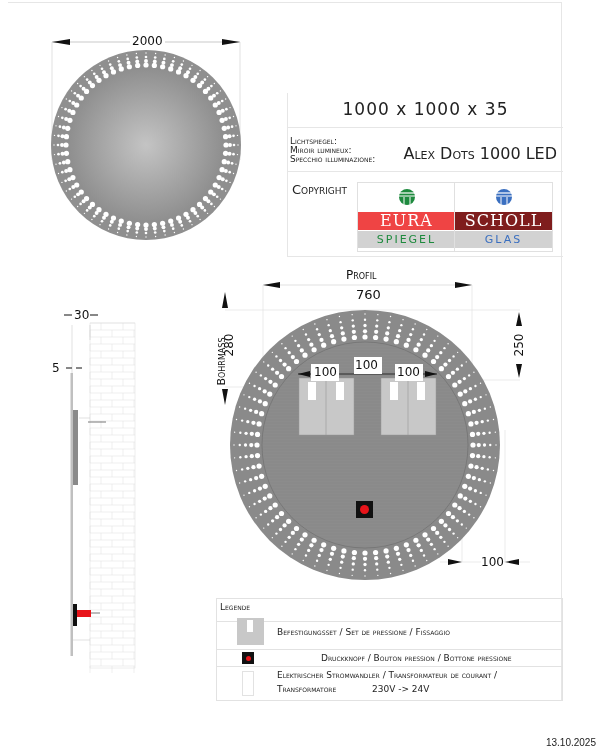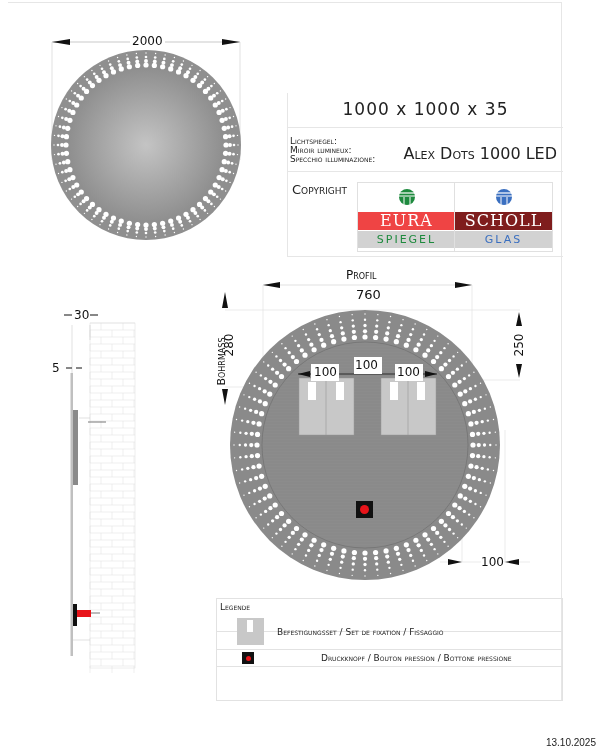--- a/index.html
+++ b/index.html
@@ -13,21 +13,21 @@
   .info .row{position:absolute;left:0;width:275px;border-bottom:1px solid #e6e6e6;}
   .dim-title{font-size:17px;letter-spacing:1px;text-align:center;width:100%;top:6px;}
   .lbls{font-size:9px;line-height:9px;left:2px;top:44px;font-variant:small-caps;}
   .product{font-size:16px;font-variant:small-caps;right:6px;top:51px;text-align:right;}
   .copy{font-size:13px;font-variant:small-caps;left:4px;top:89px;text-align:right;}
   .logo{position:absolute;top:182px;height:68px;width:97px;border:1px solid #e0e0e0;background:#fff;}
   .logo .band{position:absolute;left:0;width:100%;height:18px;top:29px;color:#fff;text-align:center;font-family:"DejaVu Serif",serif;font-size:16px;line-height:18px;letter-spacing:1px;}
   .logo .sub{position:absolute;left:0;width:100%;height:17px;top:48px;background:#d2d2d2;text-align:center;font-size:11px;line-height:17px;letter-spacing:2px;}
   
   .legend{position:absolute;left:216px;top:598px;width:345px;height:102px;border:1px solid #e2e2e2;border-top:none;}
-  .legend .hdr{position:absolute;left:0;top:0;width:100%;height:34px;border-bottom:1px solid #e2e2e2;border-top:1px solid #e2e2e2;font-size:9px;line-height:16px;padding-left:3px;box-sizing:border-box;font-variant:small-caps;}
+  .legend .hdr{position:absolute;left:0;top:0;width:100%;height:24px;border-bottom:1px solid #e2e2e2;border-top:1px solid #e2e2e2;font-size:9px;line-height:16px;padding-left:3px;box-sizing:border-box;font-variant:small-caps;}
   .legend .lrow{position:absolute;left:0;width:100%;border-bottom:1px solid #e2e2e2;font-size:9px;font-variant:small-caps;}
   .legend .lt{position:absolute;left:60px;}
   .date{position:absolute;right:4px;top:737px;font-size:10px;font-family:"Liberation Sans",sans-serif;}
   .dimtxt{position:absolute;font-size:12px;color:#111;}
 </style>
 </head>
 <body>
 
 <div class="frame"></div>
 
@@ -990,23 +990,29 @@
   <div class="band" style="background:#7f1d1d;">SCHOLL</div>
   <div class="sub" style="color:#3a6fc0;">GLAS</div>
 </div>
 
 <div class="legend">
   <div class="hdr">Legende</div>
   <div class="lrow" style="top:17px;height:34px;">
     <div class="abs" style="left:20px;top:3px;width:27px;height:27px;background:#c8c8c8;">
       <div class="abs" style="left:10px;top:2px;width:6px;height:12px;background:#fff;"></div>
     </div>
-    <span class="lt" style="top:12px;">Befestigungsset / Set de fixation / Fissaggio</span>
+    <span class="lt" style="top:12px;">Befestigungsset / Set de pressione / Fissaggio</span>
   </div>
   <div class="lrow" style="top:52px;height:16px;">
     <div class="abs" style="left:25px;top:2px;width:12px;height:12px;background:#111;">
       <div class="abs" style="left:3.5px;top:3.5px;width:5px;height:5px;border-radius:50%;background:#e8141a;"></div>
     </div>
     <span class="lt" style="top:3px;padding-left:44px;">Druckknopf / Bouton pression / Bottone pressione</span>
   </div>
+  <div class="lrow" style="top:69px;height:32px;border-bottom:none;">
+    <div class="abs" style="left:25px;top:4px;width:10px;height:23px;border:1px solid #e2e2e2;"></div>
+    <span class="lt" style="top:3px;">Elektrischer Stromwandler / Transformateur de courant /</span>
+    <span class="lt" style="top:17px;">Transformatore</span>
+    <span class="abs" style="left:155px;top:17px;">230V -&gt; 24V</span>
+  </div>
 </div>
 
 <div class="date">13.10.2025</div>
 
 </body></html>

